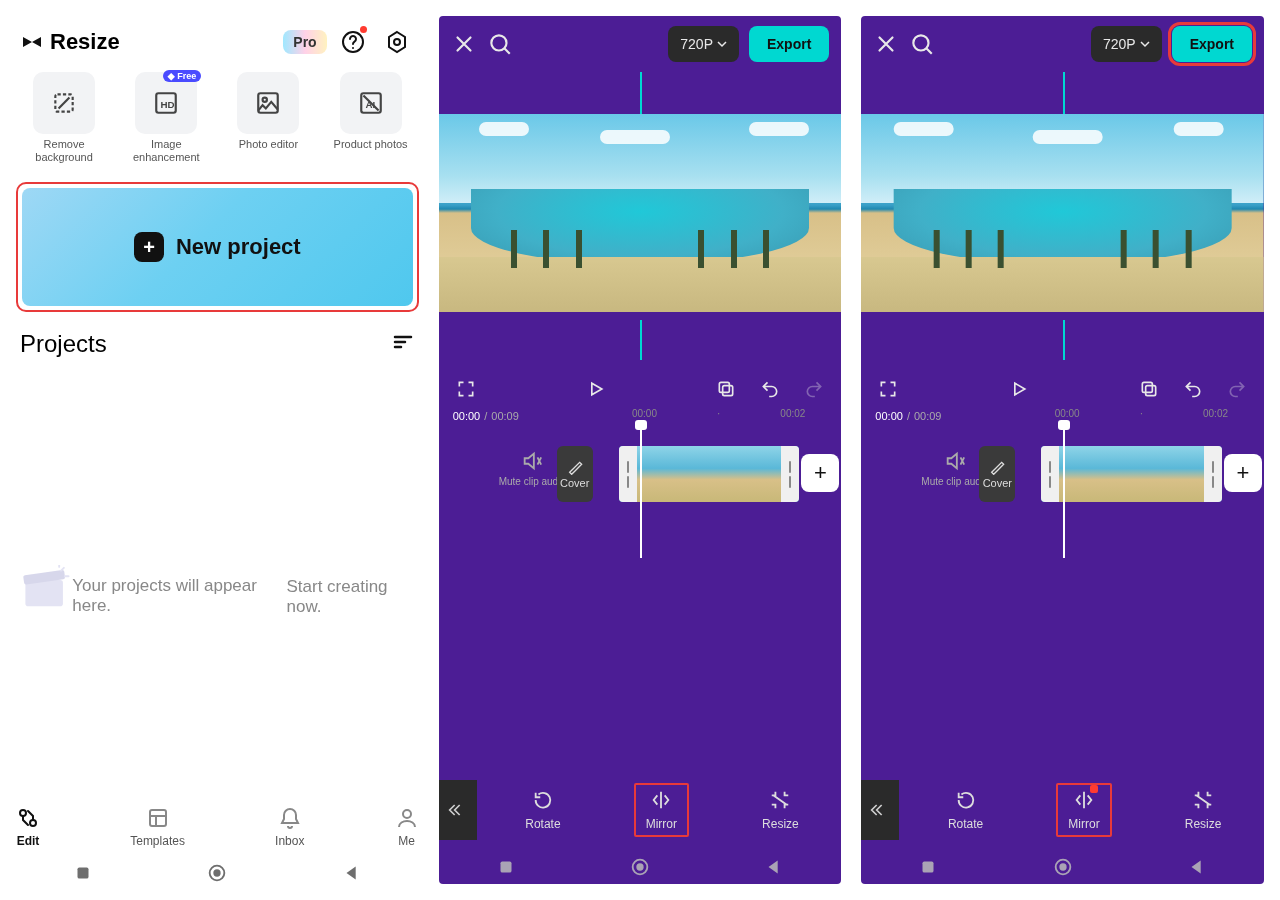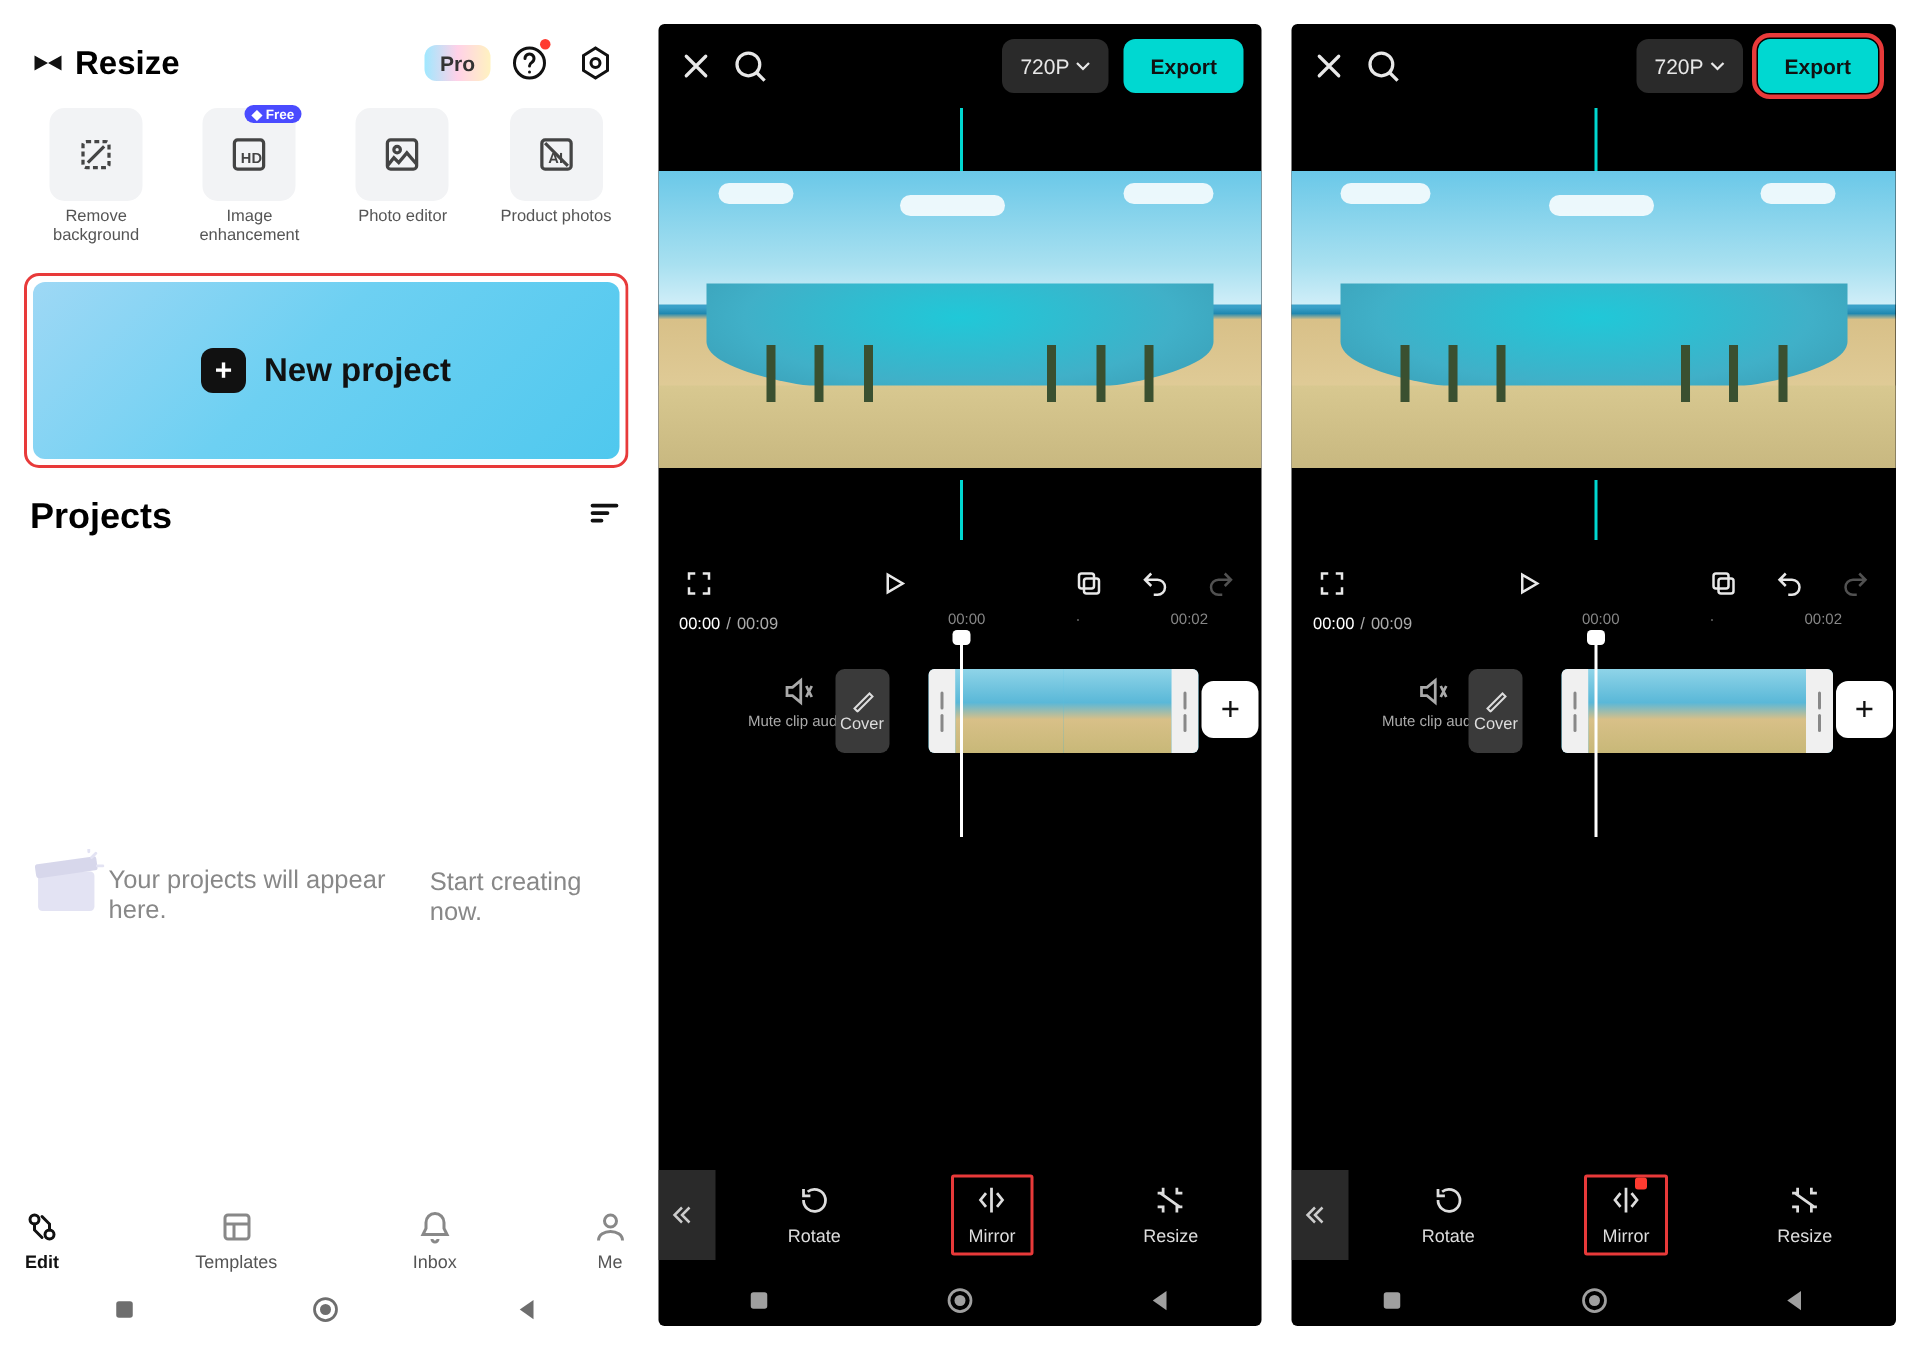--- a/index.html
+++ b/index.html
@@ -1,19 +1,19 @@
 <!DOCTYPE html>
 <html><head>
 <meta charset="utf-8">
 <style>
   * { box-sizing: border-box; margin: 0; padding: 0; font-family: -apple-system, Arial, sans-serif; }
   body { background: #fff; width: 1280px; height: 900px; display: flex; gap: 20px; padding: 16px; }
   .panel { flex: 1; display: flex; flex-direction: column; border-radius: 4px; overflow: hidden; }
   .light { background: #fff; }
-  .dark { background: #000000; color: #fff; position: relative; }
+  .dark { background: #4c1d95; color: #fff; position: relative; }
 
   
   .topbar { display:flex; align-items:center; padding:8px 4px 12px; gap:8px; }
   .logo { display:flex; align-items:center; font-weight:800; font-size:22px; gap:6px; }
   .logo svg { width:24px; height:24px; }
   .topbar .sp { flex:1; }
   .pro { background: linear-gradient(90deg,#a0e8ff,#ffd1e8,#fff2c0); padding:4px 10px; border-radius:8px; font-weight:700; font-size:14px; color:#333; }
   .ic-btn { width:36px; height:36px; display:flex; align-items:center; justify-content:center; border-radius:50%; cursor:pointer; position:relative; }
   .dot-red { position:absolute; top:2px; right:4px; width:7px; height:7px; background:#ff3b30; border-radius:50%; }
 
@@ -22,21 +22,21 @@
   .tool .box { width:62px; height:62px; background:#f2f3f5; border-radius:10px; display:flex; align-items:center; justify-content:center; position:relative; }
   .tool .tag { position:absolute; top:-2px; right:-4px; background:#4a4bff; color:#fff; font-size:9px; padding:1px 5px; border-radius:8px; font-weight:600; }
   .tool .lbl { font-size:11px; color:#555; text-align:center; line-height:1.2; }
 
   .newproj { margin:4px 0 18px; border:2px solid #e83a3a; border-radius:10px; padding:4px; }
   .newproj-inner { height:118px; border-radius:8px; background:linear-gradient(135deg,#9ed8f5 0%,#6dd0f2 45%,#4fc8ee 100%); display:flex; align-items:center; justify-content:center; gap:12px; cursor:pointer; }
   .plusbtn { width:30px; height:30px; background:#111; border-radius:8px; display:flex; align-items:center; justify-content:center; color:#fff; font-size:20px; font-weight:700; }
   .newproj-inner .t { font-size:22px; font-weight:700; color:#111; }
 
   .projhdr { display:flex; align-items:center; justify-content:space-between; padding:0 4px 8px; }
-  .projhdr .t { font-size:24px; font-weight:700; }
+  .projhdr .t { font-size:24px; font-weight:400; }
 
   .empty { flex:1; display:flex; flex-direction:row; align-items:center; justify-content:flex-end; padding-top:28px; }
   .empty-ic { width:60px; height:48px; opacity:.5; margin-bottom:14px; position:relative; }
   .empty .l1 { color:#888; font-size:17px; }
   .empty .l2 { color:#888; font-size:17px; margin-top:2px; }
 
   .tabbar { display:flex; justify-content:space-between; padding:8px 0 4px; border-top:0; }
   .tabbtn { display:flex; flex-direction:column; align-items:center; gap:4px; cursor:pointer; color:#555; font-size:12px; }
   .tabbtn.active { color:#111; font-weight:600; }
   .tabbtn svg { width:24px; height:24px; }

